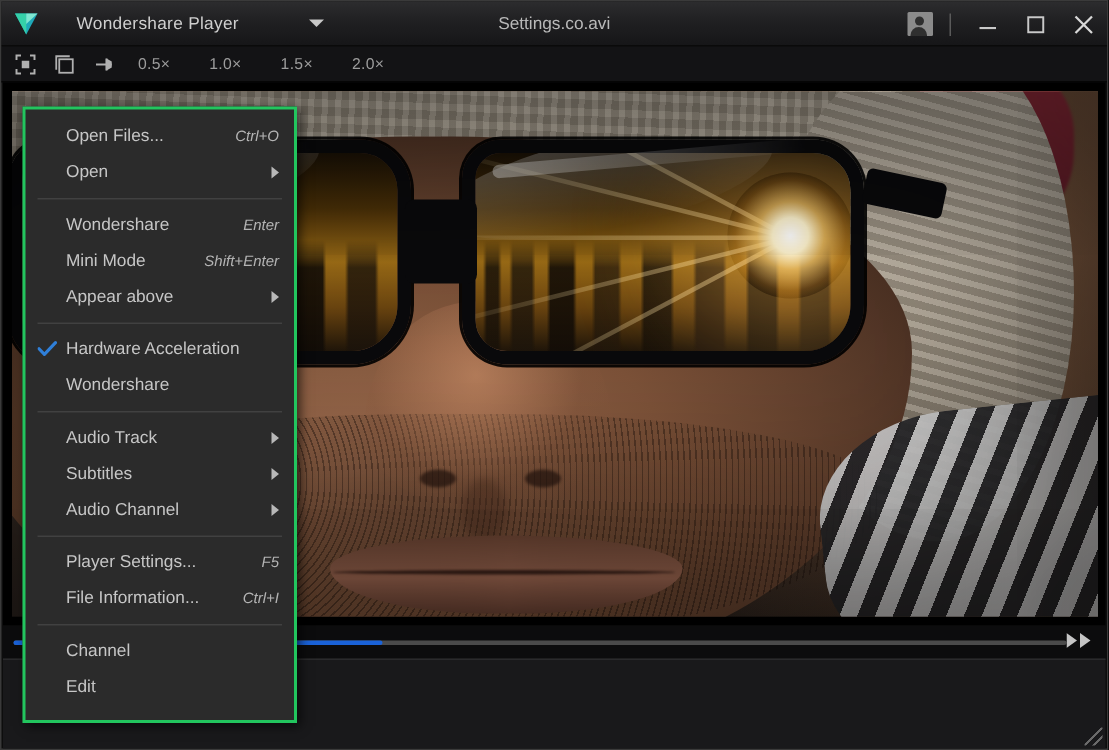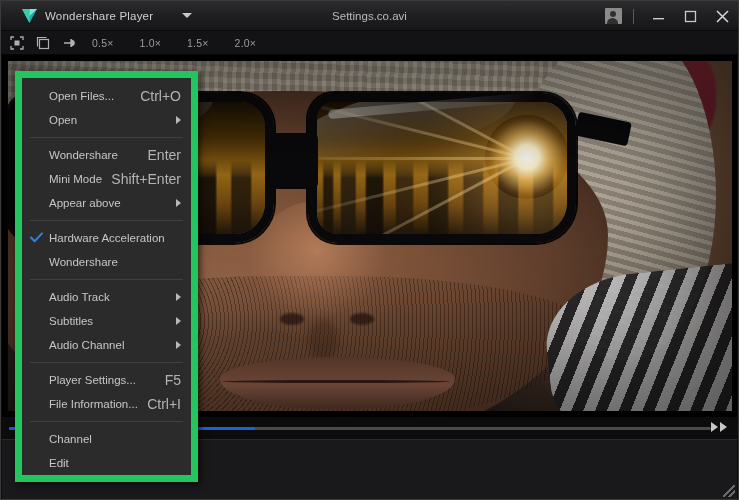--- a/index.html
+++ b/index.html
@@ -18,21 +18,21 @@
   }
 
   
   #titlebar {
     position: absolute; left: 0; top: 0;
     width: 737px; height: 30px;
     background: linear-gradient(180deg, #2c2c2e 0%, #202022 45%, #161618 100%);
     border-bottom: 1px solid #0a0a0a;
     display: flex; align-items: center;
   }
-  #brand { display: flex; align-items: center; padding-left: 20px; gap: 7px; }
+  #brand { display: flex; align-items: center; padding-left: 8px; gap: 25px; }
   .logo-mark { width: 17px; height: 17px; position: relative; }
   .logo-mark svg { display: block; }
   #brand-name {
     color: #cfcfcf; font-size: 11.5px; letter-spacing: .2px; white-space: nowrap;
   }
   #brand-caret {
     margin-left: 22px; width: 0; height: 0;
     border-left: 5px solid transparent; border-right: 5px solid transparent;
     border-top: 5px solid #c8c8c8;
   }
@@ -259,31 +259,31 @@
     background:
       linear-gradient(135deg, transparent 45%, #6a6a6a 45%, #6a6a6a 55%, transparent 55%),
       linear-gradient(135deg, transparent 70%, #6a6a6a 70%, #6a6a6a 80%, transparent 80%);
   }
 
   
   #menu {
     position: absolute; left: 14px; top: 70px;
     width: 183px; height: 411px;
     background: #2b2b2b;
-    border: 7px solid #22c55e;
+    border: 2px solid #22c55e;
     box-shadow: 2px 2px 7px rgba(0,0,0,.65);
     padding: 6px 0;
     z-index: 50;
   }
   .mi {
     position: relative; height: 24px; display: flex; align-items: center;
     padding: 0 10px 0 27px; color: #c6c6c6; font-size: 11.5px; white-space: nowrap;
   }
   .mi-label { flex: 0 0 auto; }
-  .mi-accel { margin-left: auto; color: #b4b4b4; font-size: 14px; }
+  .mi-accel { margin-left: auto; color: #b4b4b4; font-size: 10px; font-style: italic; }
   .mi-arrow {
     margin-left: auto; width: 0; height: 0;
     border-top: 4px solid transparent; border-bottom: 4px solid transparent;
     border-left: 5px solid #b8b8b8;
   }
   .mi-check {
     position: absolute; left: 8px; top: 6px; width: 11px; height: 11px;
     color: #2f7fd8;
   }
   .msep { height: 1px; background: #414141; margin: 5px 8px; }

